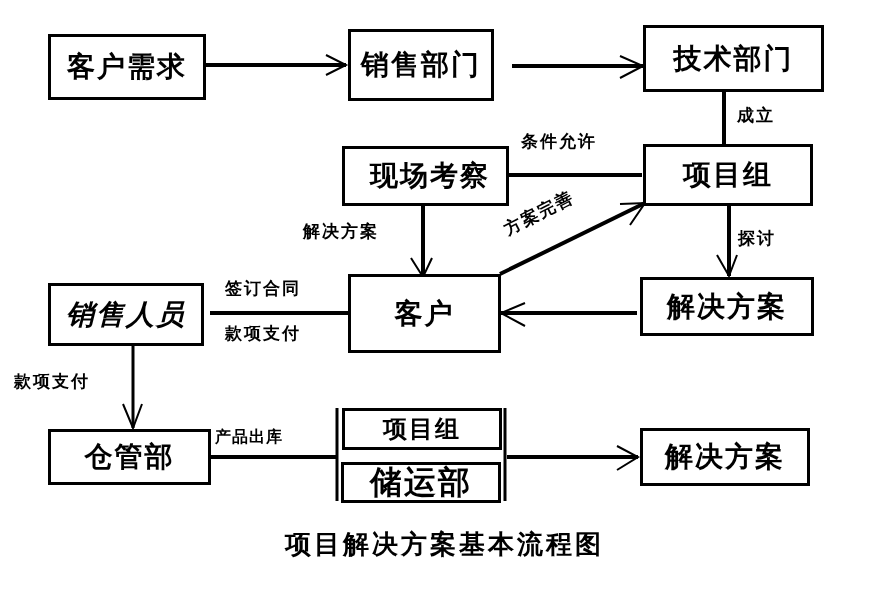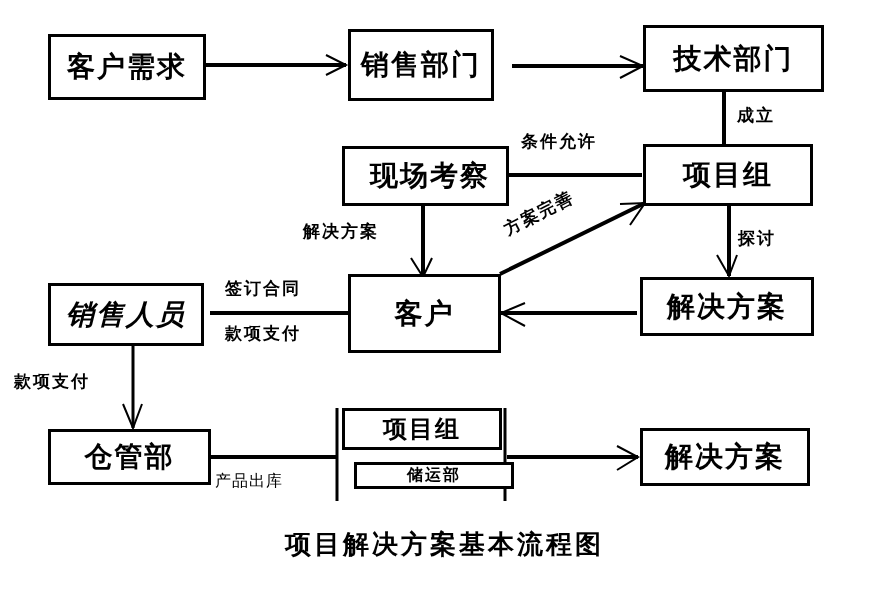--- a/index.html
+++ b/index.html
@@ -60,26 +60,26 @@
 <div class="box" style="left:348px;top:29px;width:146px;height:72px;">销售部门</div>
 <div class="box" style="left:643px;top:25px;width:181px;height:67px;">技术部门</div>
 <div class="box" style="left:342px;top:146px;width:167px;height:60px;padding-left:9px;">现场考察</div>
 <div class="box" style="left:643px;top:144px;width:170px;height:62px;">项目组</div>
 <div class="box" style="left:348px;top:274px;width:153px;height:79px;">客户</div>
 <div class="box" style="left:640px;top:277px;width:174px;height:59px;">解决方案</div>
 <div class="box" style="left:48px;top:283px;width:156px;height:63px;font-style:italic;">销售人员</div>
 
 <div class="box" style="left:48px;top:429px;width:163px;height:56px;">仓管部</div>
 <div class="box" style="left:342px;top:408px;width:160px;height:42px;font-size:24px;">项目组</div>
-<div class="box" style="left:354px;top:462px;width:160px;height:27px;font-size:16px;">储运部</div>
+<div class="box" style="left:341px;top:462px;width:160px;height:41px;font-size:32px;">储运部</div>
 <div class="box" style="left:640px;top:428px;width:170px;height:58px;">解决方案</div>
 
 <div class="lbl" style="left:737px;top:104px;">成立</div>
 <div class="lbl" style="left:521px;top:130px;">条件允许</div>
 <div class="lbl" style="left:303px;top:220px;">解决方案</div>
 <div class="lbl" style="left:500px;top:220px;transform:rotate(-27deg);transform-origin:left top;">方案完善</div>
 <div class="lbl" style="left:738px;top:227px;">探讨</div>
 <div class="lbl" style="left:225px;top:277px;">签订合同</div>
 <div class="lbl" style="left:225px;top:322px;">款项支付</div>
 <div class="lbl" style="left:14px;top:370px;">款项支付</div>
-<div class="lbl" style="left:215px;top:427px;font-size:16px;letter-spacing:1px;font-weight:normal;margin-top:44px;">产品出库</div>
+<div class="lbl" style="left:215px;top:427px;font-size:16px;letter-spacing:1px;font-weight:bold;">产品出库</div>
 
 <div class="title">项目解决方案基本流程图</div>
 
 </body></html>

